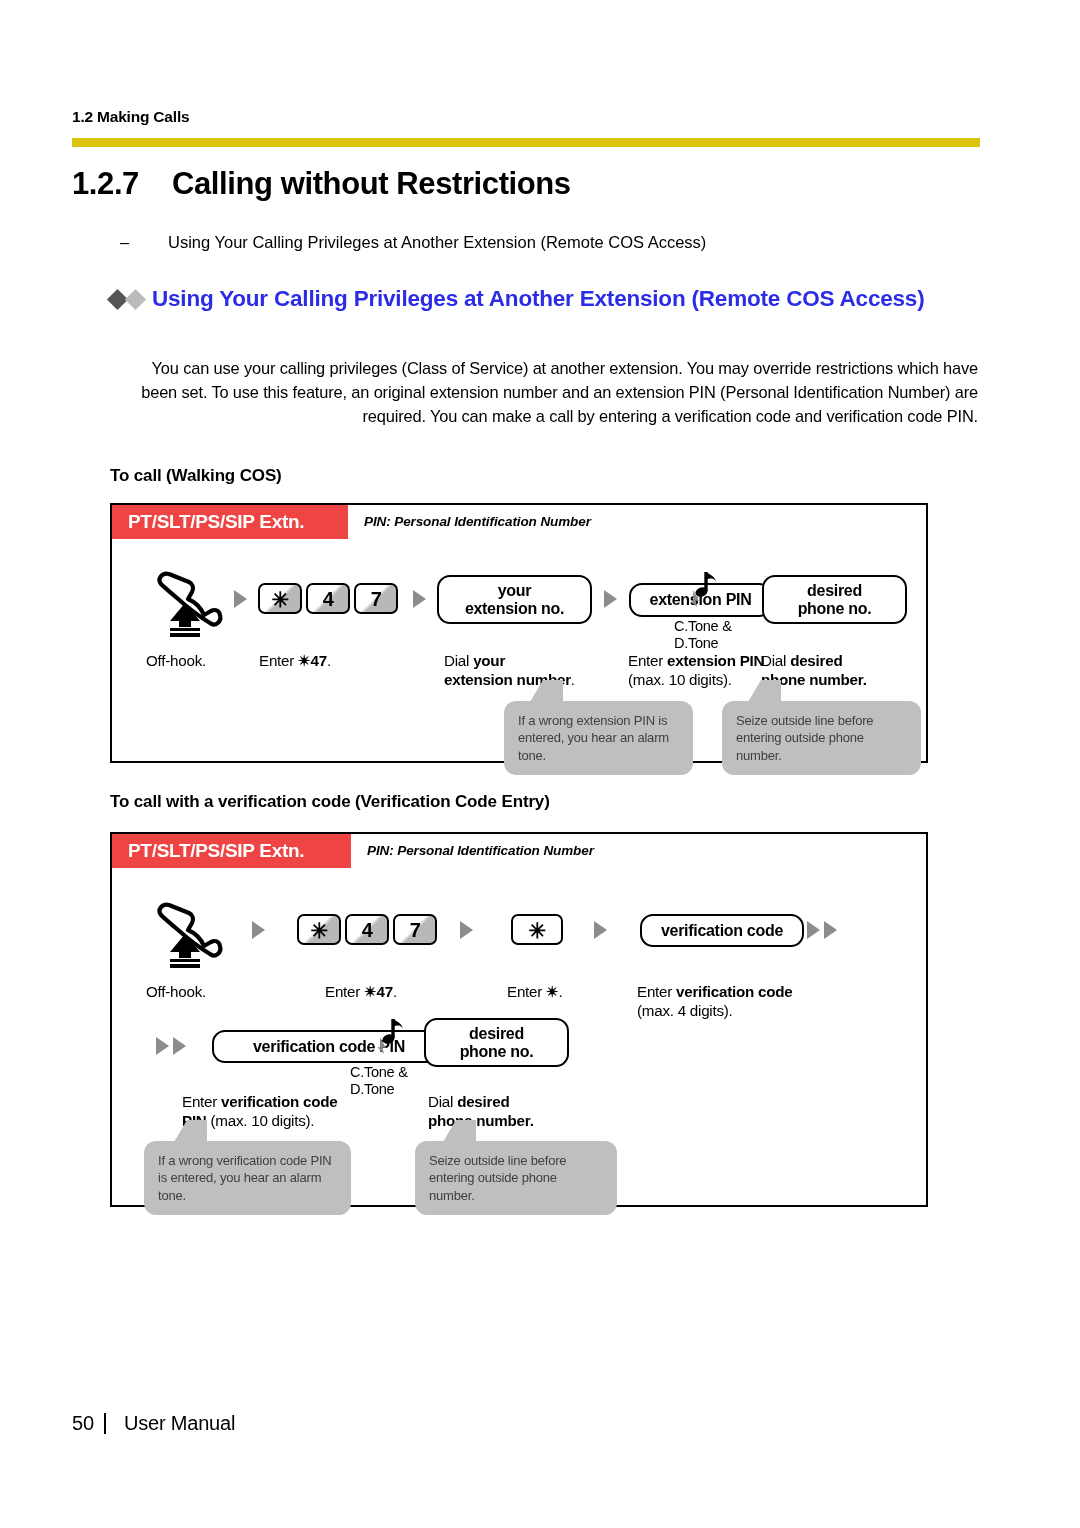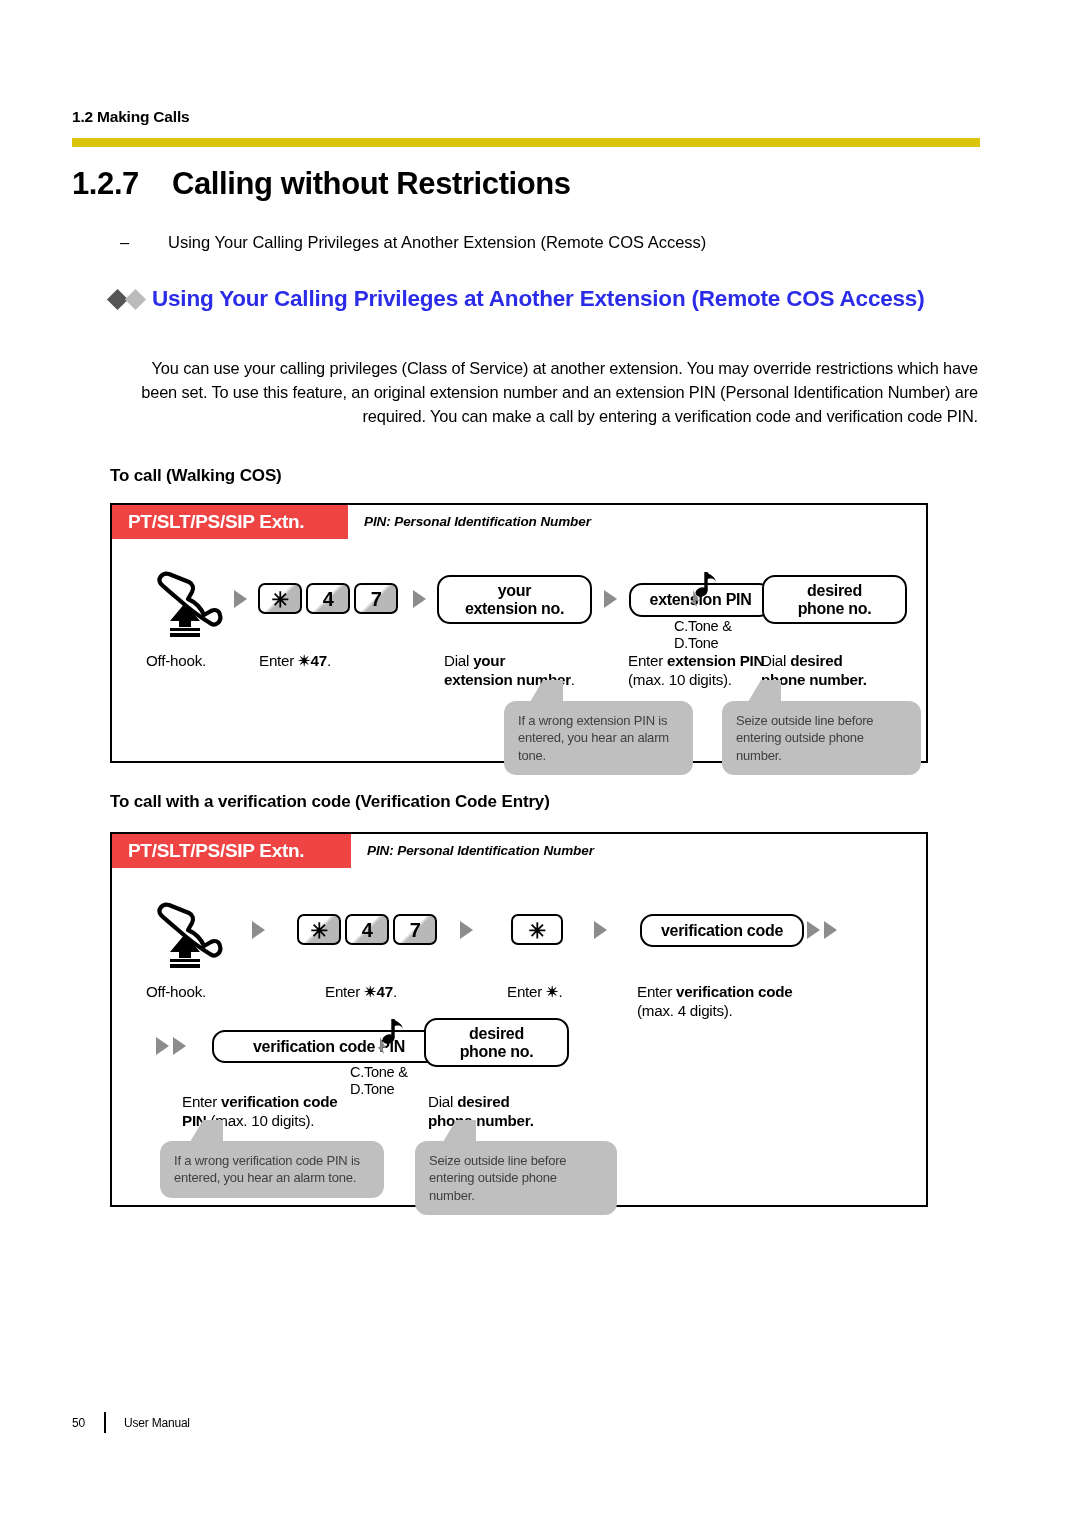--- a/index.html
+++ b/index.html
@@ -261,21 +261,21 @@
     width: 0; height: 0;
     border-left: 13px solid transparent;
     border-right: 20px solid #bfbfbf;
     border-top: 0 solid transparent;
     border-bottom: 22px solid #bfbfbf;
   }
   .footer {
     position: absolute;
     left: 72px;
     top: 1412px;
-    font-size: 12px;
+    font-size: 20px;
     letter-spacing: -0.2px;
     display: flex;
     align-items: center;
     white-space: nowrap;
   }
   .footer .pg { width: 32px; }
   .footer .bar {
     display: inline-block;
     width: 2px;
     height: 21px;
@@ -484,21 +484,21 @@
 
     <div class="cap" style="left:312px; top:184px; width:145px; height:49px;">
       <span>desired</span>
       <span>phone no.</span>
     </div>
     <div class="cap-txt" style="left:316px; top:258px;">
       <span>Dial </span><b>desired</b><br>
       <b>phone number.</b>
     </div>
 
-    <div class="bubble" style="left:48px; top:307px; width:224px;">
+    <div class="bubble" style="left:32px; top:307px; width:207px;">
       <span class="tail" style="left:30px;"></span>
       <span>If a wrong verification code PIN is entered, you hear an alarm tone.</span>
     </div>
     <div class="bubble" style="left:303px; top:307px; width:202px;">
       <span class="tail" style="left:28px;"></span>
       <span>Seize outside line before entering outside phone number.</span>
     </div>
   </div>
 
   <div class="footer">

